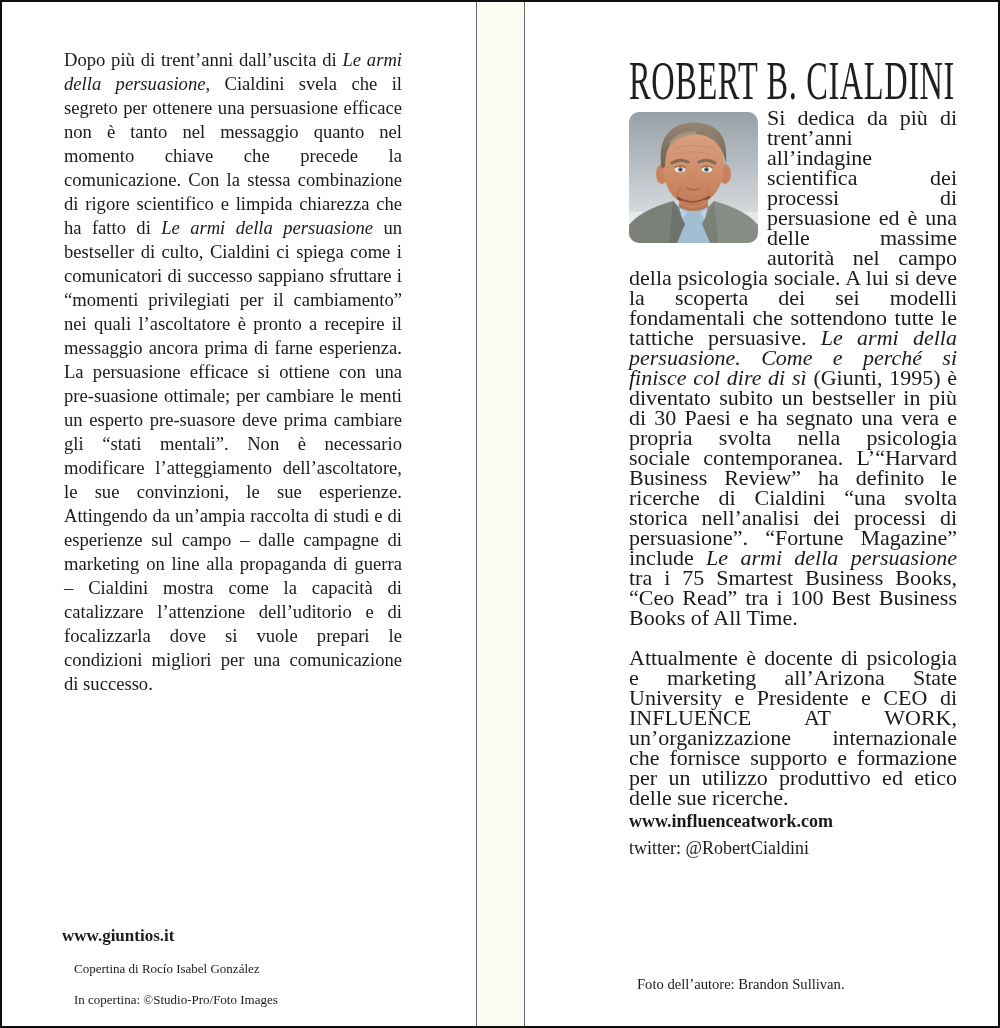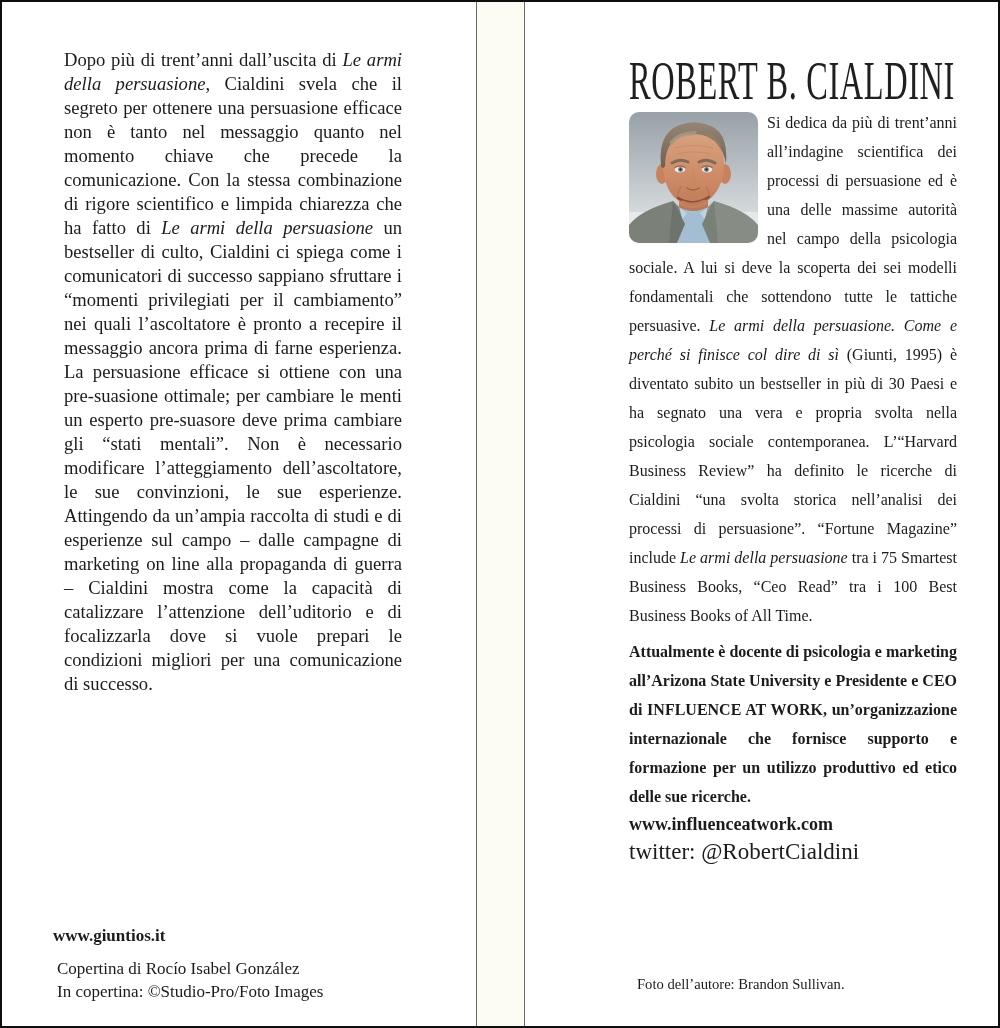--- a/index.html
+++ b/index.html
@@ -26,29 +26,29 @@
   .book-description {
     position: absolute; left: 62px; top: 46px;
     width: 338px;
     margin: 0;
     font-size: 18.6px;
     line-height: 24px;
     text-align: justify;
     hyphens: auto;
   }
   .book-description i { font-style: italic; }
-  .left-footer { position: absolute; left: 51px; top: 924px; width: 340px; }
+  .left-footer { position: absolute; left: 60px; top: 924px; width: 340px; }
   .publisher-site {
     margin: 0 0 13px 0;
     font-weight: bold;
     font-size: 17px;
   }
   .small-credit {
-    margin: 4px;
-    font-size: 17px;
+    margin: 12px;
+    font-size: 13px;
     line-height: 19px;
   }
   
   .spine {
     position: absolute; left: 474px; top: 0;
     width: 49px; height: 100%;
     box-sizing: border-box;
     background: #fdfcf2;
     border-left: 1.5px solid #6a6a6a;
     border-right: 1.5px solid #6a6a6a;
@@ -81,30 +81,30 @@
   .author-photo {
     float: left;
     width: 129px; height: 131px;
     margin: 4px 9px 6px 0;
     border-radius: 10px;
     overflow: hidden;
   }
   .author-photo svg { display: block; width: 129px; height: 131px; }
   .bio-p {
     margin: 0;
-    font-size: 16px;
-    line-height: 29px;
+    font-size: 22px;
+    line-height: 20px;
     text-align: justify;
     hyphens: auto;
   }
-  .bio-p + .bio-p { margin-top: 7px; font-weight: bold; }
+  .bio-p + .bio-p { margin-top: 20px; }
   .bio-p i { font-style: italic; }
   .links-block { }
   .author-site { margin: 0; font-weight: bold; font-size: 18px; line-height: 27px; }
-  .author-twitter { margin: 0; font-size: 23px; line-height: 27px; }
+  .author-twitter { margin: 0; font-size: 18px; line-height: 27px; }
   .photo-credit {
     position: absolute; left: 104px; top: 966px;
     margin: 8px;
     font-size: 14.6px;
   }
 </style>
 </head>
 <body>
 
 <div class="jacket">

